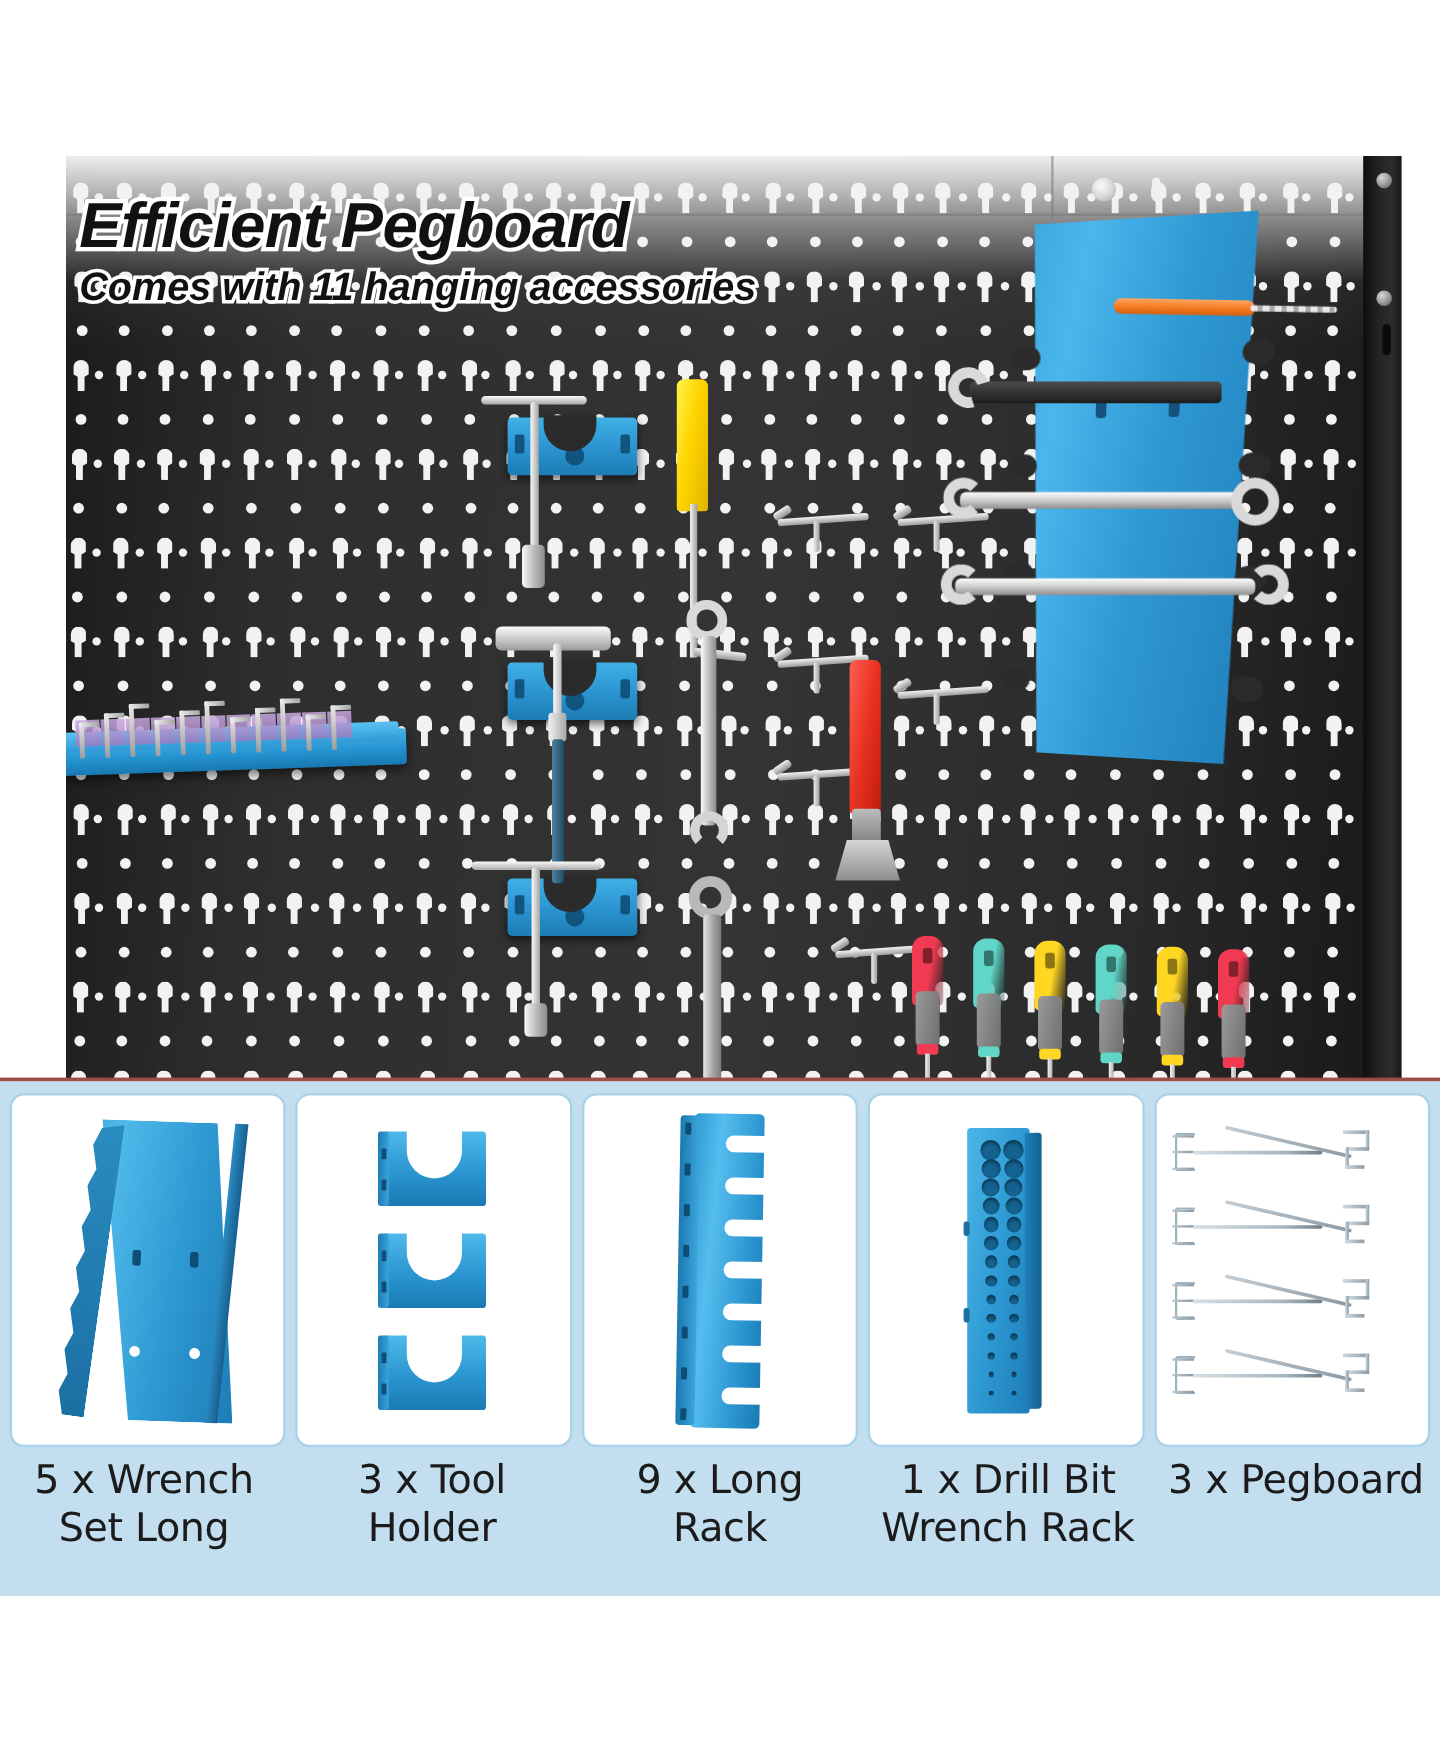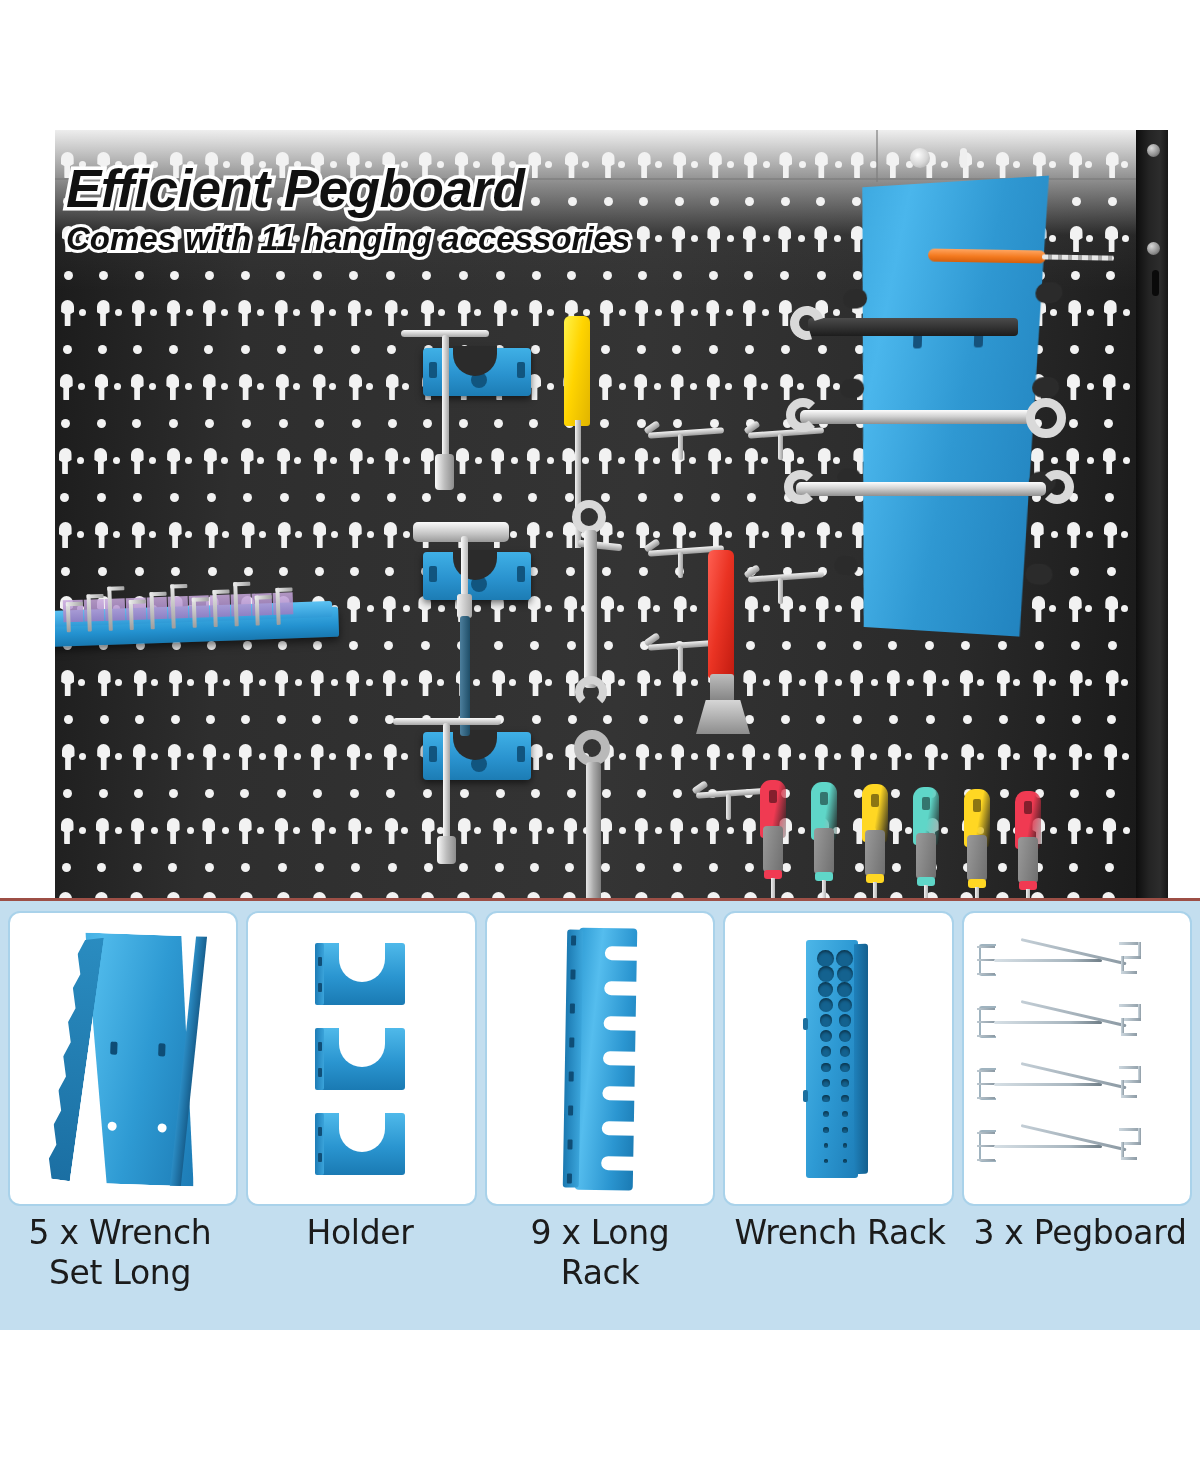--- a/index.html
+++ b/index.html
@@ -1735,27 +1735,29 @@
     </div>
 
   </div>
 
   <div class="captions">
     <div class="cap">
       <div>5 x Wrench</div>
       <div>Set Long</div>
     </div>
     <div class="cap">
+      <div>3 x Tool</div>
       <div>Holder</div>
     </div>
     <div class="cap">
       <div>9 x Long</div>
       <div>Rack</div>
     </div>
     <div class="cap">
+      <div>1 x Drill Bit</div>
       <div>Wrench Rack</div>
     </div>
     <div class="cap">
       <div>3 x Pegboard</div>
     </div>
   </div>
 
 </div>
 
 </body></html>

